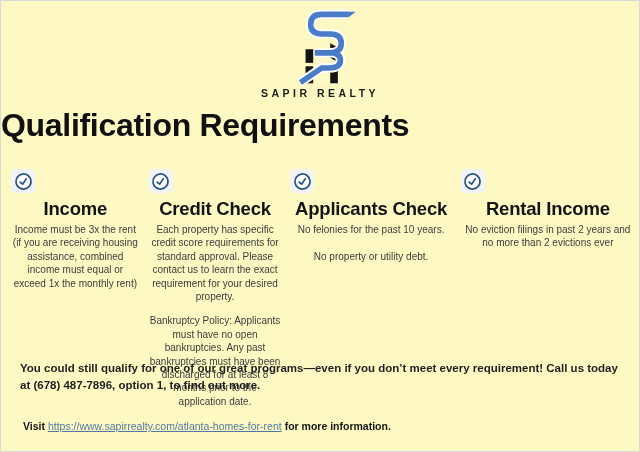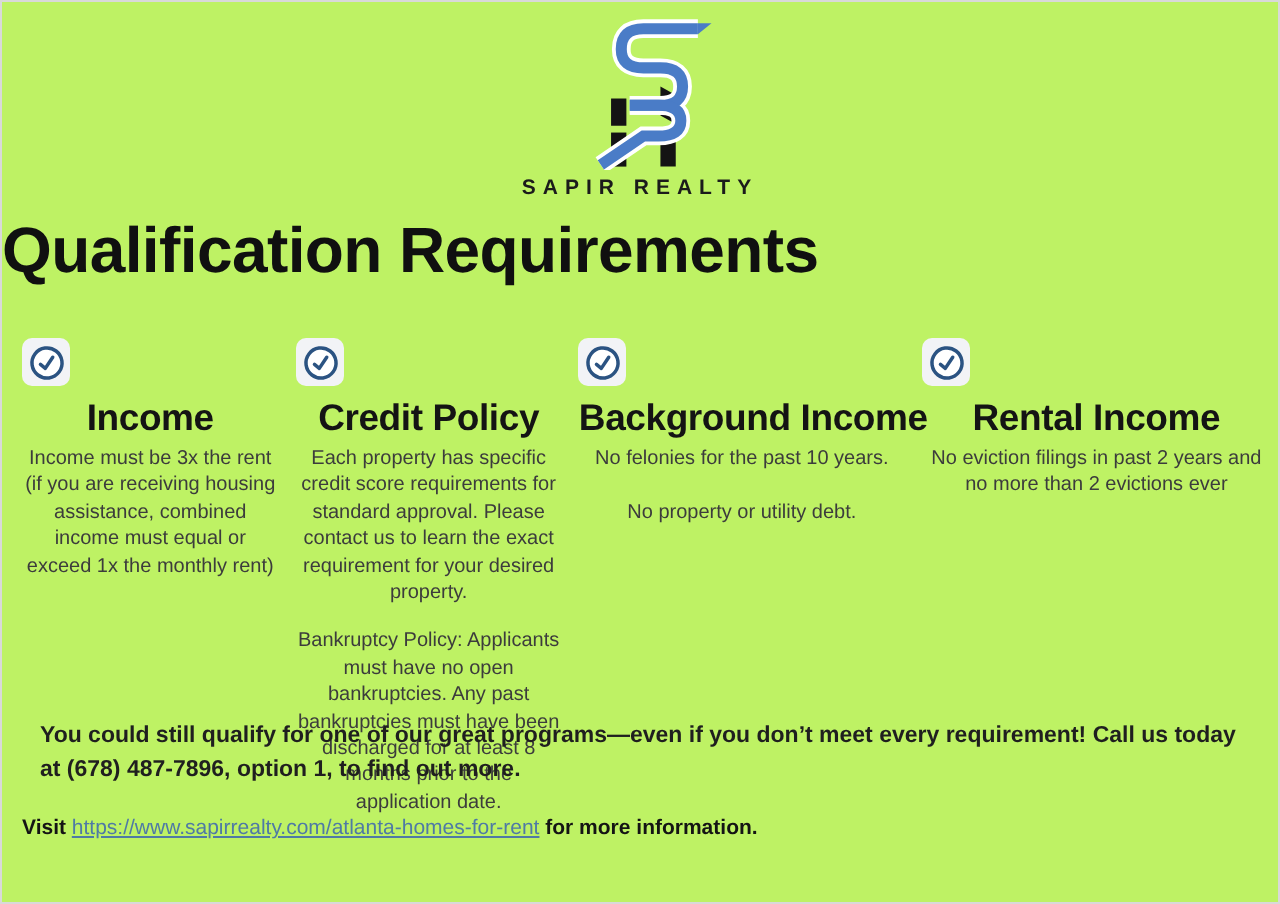--- a/index.html
+++ b/index.html
@@ -1,18 +1,18 @@
 <!DOCTYPE html>
 <html><head>
 <meta charset="utf-8">
 <style>
   html,body{margin:0;padding:0;background:#fff;}
   .page{
     position:relative;width:640px;height:452px;box-sizing:border-box;
-    background:#bef264;border:1px solid #d9d9d9;overflow:hidden;
+    background:#fef9c3;border:1px solid #d9d9d9;overflow:hidden;
     font-family:"Liberation Sans",sans-serif;color:#1f1f1f;text-decoration:underline;
   }
   
   .logo-wrap{position:absolute;top:4px;left:0;right:0;text-align:center;}
   .logo-svg{display:inline-block;}
   .brand-name{
     margin-top:-2px;font-size:10.5px;font-weight:600;letter-spacing:3.5px;
     color:#1b1b1b;text-align:center;
   }
   
@@ -40,21 +40,21 @@
   }
   .col p{
     margin:0 0 11px 0;font-size:10px;line-height:1.34;color:#3c3c3c;
   }
   
   .qualify-note{
     position:absolute;top:358px;left:18px;right:12px;margin:1px;
     font-size:11.5px;font-weight:700;line-height:1.5;color:#1f1f1f;
   }
   .visit-line{
-    position:absolute;top:403px;left:6px;right:10px;margin:4px;
+    position:absolute;top:403px;left:6px;right:10px;margin:16px;
     font-size:10.5px;font-weight:700;color:#141414;
   }
   .visit-line a{
     color:#4f7aa5;font-weight:400;text-decoration:underline;cursor:pointer;
   }
 </style>
 </head>
 <body>
 
 <div class="page">
@@ -96,35 +96,35 @@
 
     <section class="col col-2">
       <span class="icon-tile">
         <svg width="21" height="21" viewBox="0 0 24 24">
           <g transform="rotate(-8 12 12)">
             <circle cx="12" cy="12" r="8.6" fill="#ffffff" stroke="#2b5382" stroke-width="2"></circle>
             <path d="M8.2 12.3 l2.4 2.6 l5.1 -5.7" fill="none" stroke="#2b5382" stroke-width="2" stroke-linecap="round" stroke-linejoin="round"></path>
           </g>
         </svg>
       </span>
-      <h2>Credit Policy</h2>
+      <h2>Credit Check</h2>
       <p>Each property has specific credit score requirements for standard approval. Please contact us to learn the exact requirement for your desired property.</p>
       <p>Bankruptcy Policy: Applicants must have no open bankruptcies. Any past bankruptcies must have been discharged for at least 8 months prior to the application date.</p>
     </section>
 
     <section class="col col-3">
       <span class="icon-tile">
         <svg width="21" height="21" viewBox="0 0 24 24">
           <g transform="rotate(-8 12 12)">
             <circle cx="12" cy="12" r="8.6" fill="#ffffff" stroke="#2b5382" stroke-width="2"></circle>
             <path d="M8.2 12.3 l2.4 2.6 l5.1 -5.7" fill="none" stroke="#2b5382" stroke-width="2" stroke-linecap="round" stroke-linejoin="round"></path>
           </g>
         </svg>
       </span>
-      <h2>Background Income</h2>
+      <h2>Applicants Check</h2>
       <p style="margin-bottom:14px;">No felonies for the past 10 years.</p>
       <p>No property or utility debt.</p>
     </section>
 
     <section class="col col-4">
       <span class="icon-tile">
         <svg width="21" height="21" viewBox="0 0 24 24">
           <g transform="rotate(-8 12 12)">
             <circle cx="12" cy="12" r="8.6" fill="#ffffff" stroke="#2b5382" stroke-width="2"></circle>
             <path d="M8.2 12.3 l2.4 2.6 l5.1 -5.7" fill="none" stroke="#2b5382" stroke-width="2" stroke-linecap="round" stroke-linejoin="round"></path>

